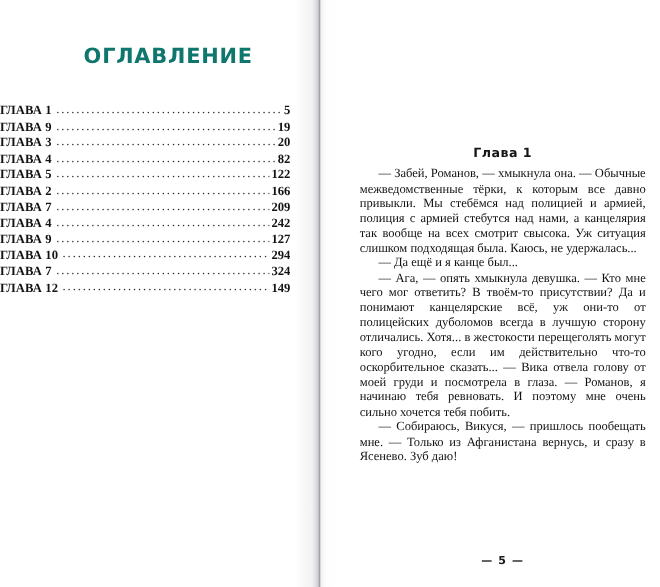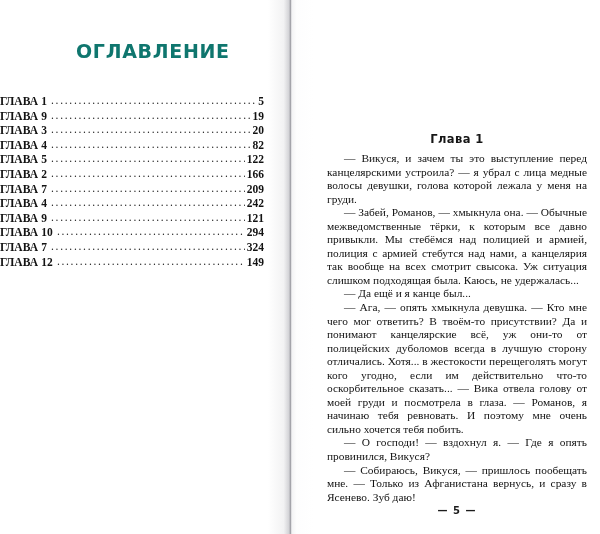--- a/index.html
+++ b/index.html
@@ -213,21 +213,21 @@
 
       <div class="toc-row">
         <span class="toc-label">ГЛАВА 4</span>
         <span class="toc-dots">...........................................................................</span>
         <span class="toc-page">242</span>
       </div>
 
       <div class="toc-row">
         <span class="toc-label">ГЛАВА 9</span>
         <span class="toc-dots">...........................................................................</span>
-        <span class="toc-page">121</span>
+        <span class="toc-page">127</span>
       </div>
 
       <div class="toc-row">
         <span class="toc-label">ГЛАВА 10</span>
         <span class="toc-dots">...........................................................................</span>
         <span class="toc-page">294</span>
       </div>
 
       <div class="toc-row">
         <span class="toc-label">ГЛАВА 7</span>
@@ -242,25 +242,23 @@
       </div>
 
     </div>
   </div>
 
   <div class="page-right">
 
     <div class="chapter-title">Глава 1</div>
 
     <div class="chapter-body">
-      <p class="para">— Викуся, и зачем ты это выступление перед канце­лярскими устроила? — я убрал с лица медные волосы девушки, голова которой лежала у меня на груди.</p>
       <p class="para">— Забей, Романов, — хмыкнула она. — Обычные меж­ведомственные тёрки, к которым все давно привыкли. Мы стебёмся над полицией и армией, полиция с армией стебутся над нами, а канцелярия так вообще на всех смо­трит свысока. Уж ситуация слишком подходящая была. Каюсь, не удержалась...</p>
       <p class="para">— Да ещё и я канце был...</p>
       <p class="para">— Ага, — опять хмыкнула девушка. — Кто мне чего мог ответить? В твоём-то присутствии? Да и понимают канцелярские всё, уж они-то от полицейских дуболомов всегда в лучшую сторону отличались. Хотя... в жестокости перещеголять могут кого угодно, если им действительно что-то оскорбительное сказать... — Вика отвела голову от моей груди и посмотрела в глаза. — Романов, я начинаю тебя ревновать. И поэтому мне очень сильно хочется тебя побить.</p>
-      <p class="para">— О господи! — вздохнул я. — Где я опять провинил­ся, Викуся?</p>
       <p class="para">— Собираюсь, Викуся, — пришлось пообещать мне. — Только из Афганистана вернусь, и сразу в Ясенево. Зуб даю!</p>
     </div>
 
     <div class="folio">— 5 —</div>
   </div>
 
   <div class="gutter"></div>
   <div class="gutter-line"></div>
 
 </div>

